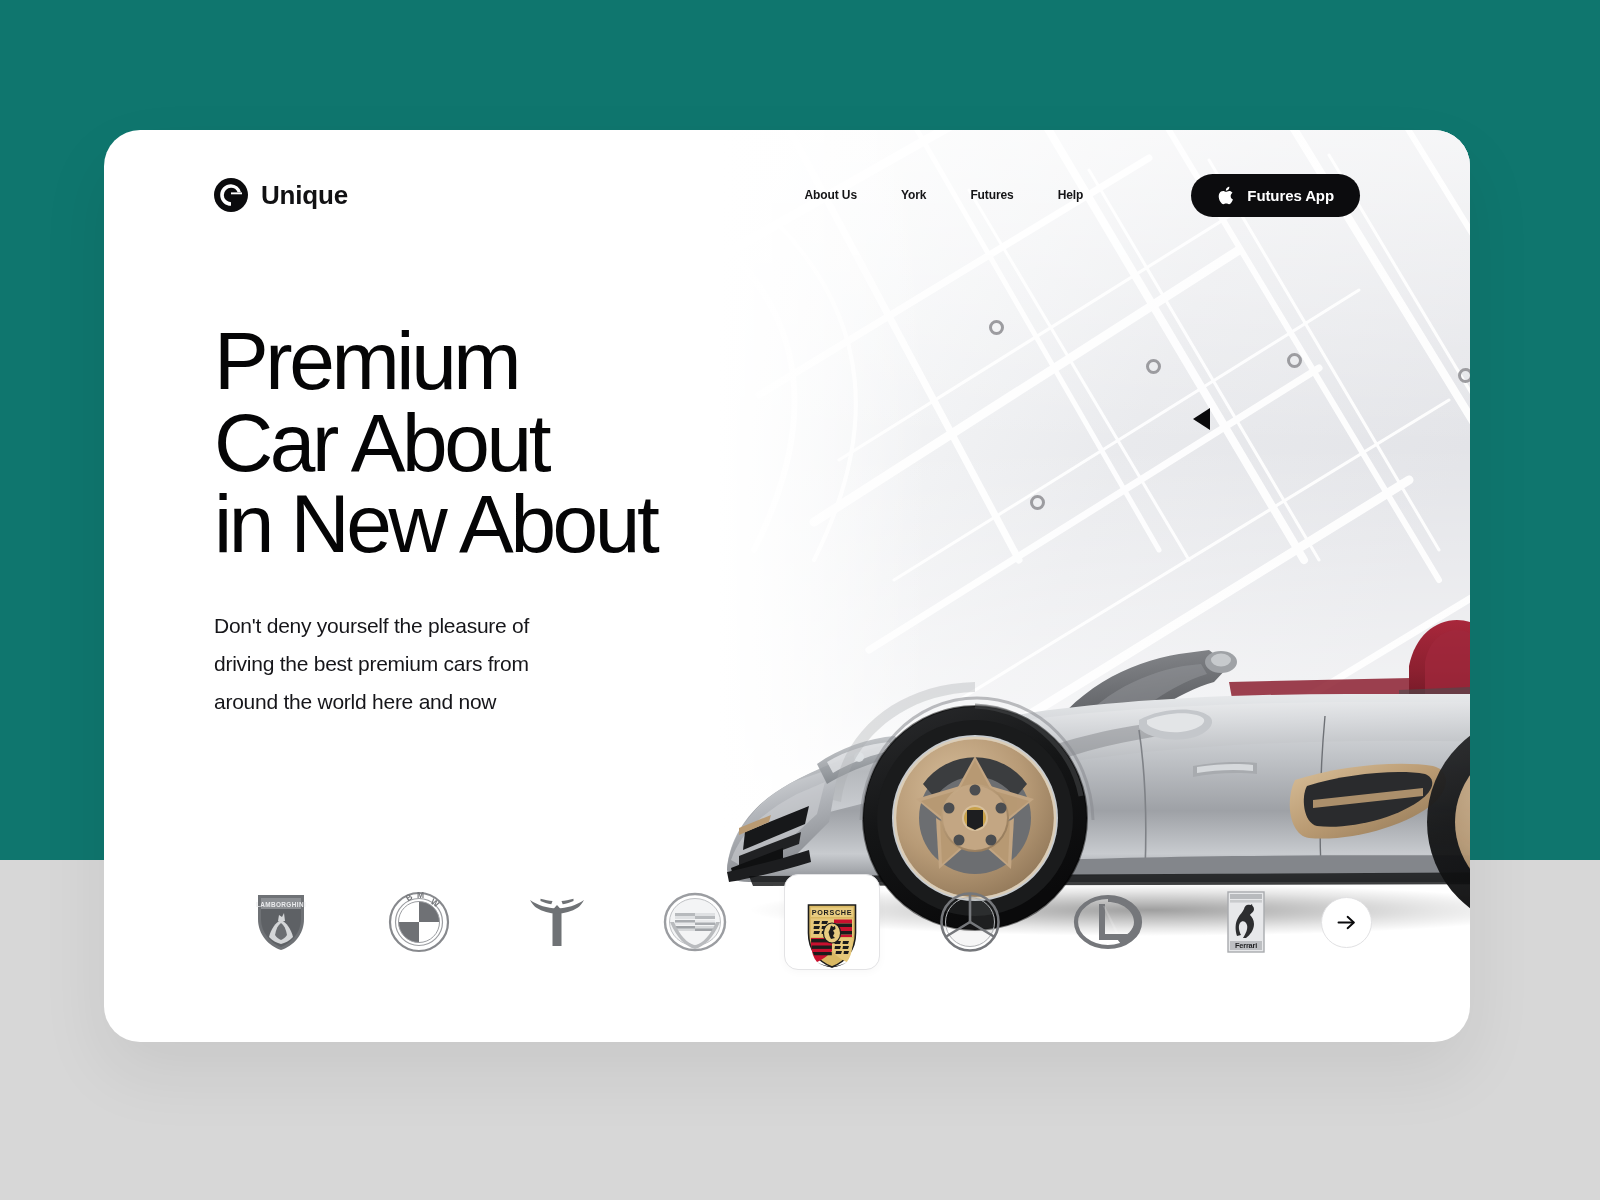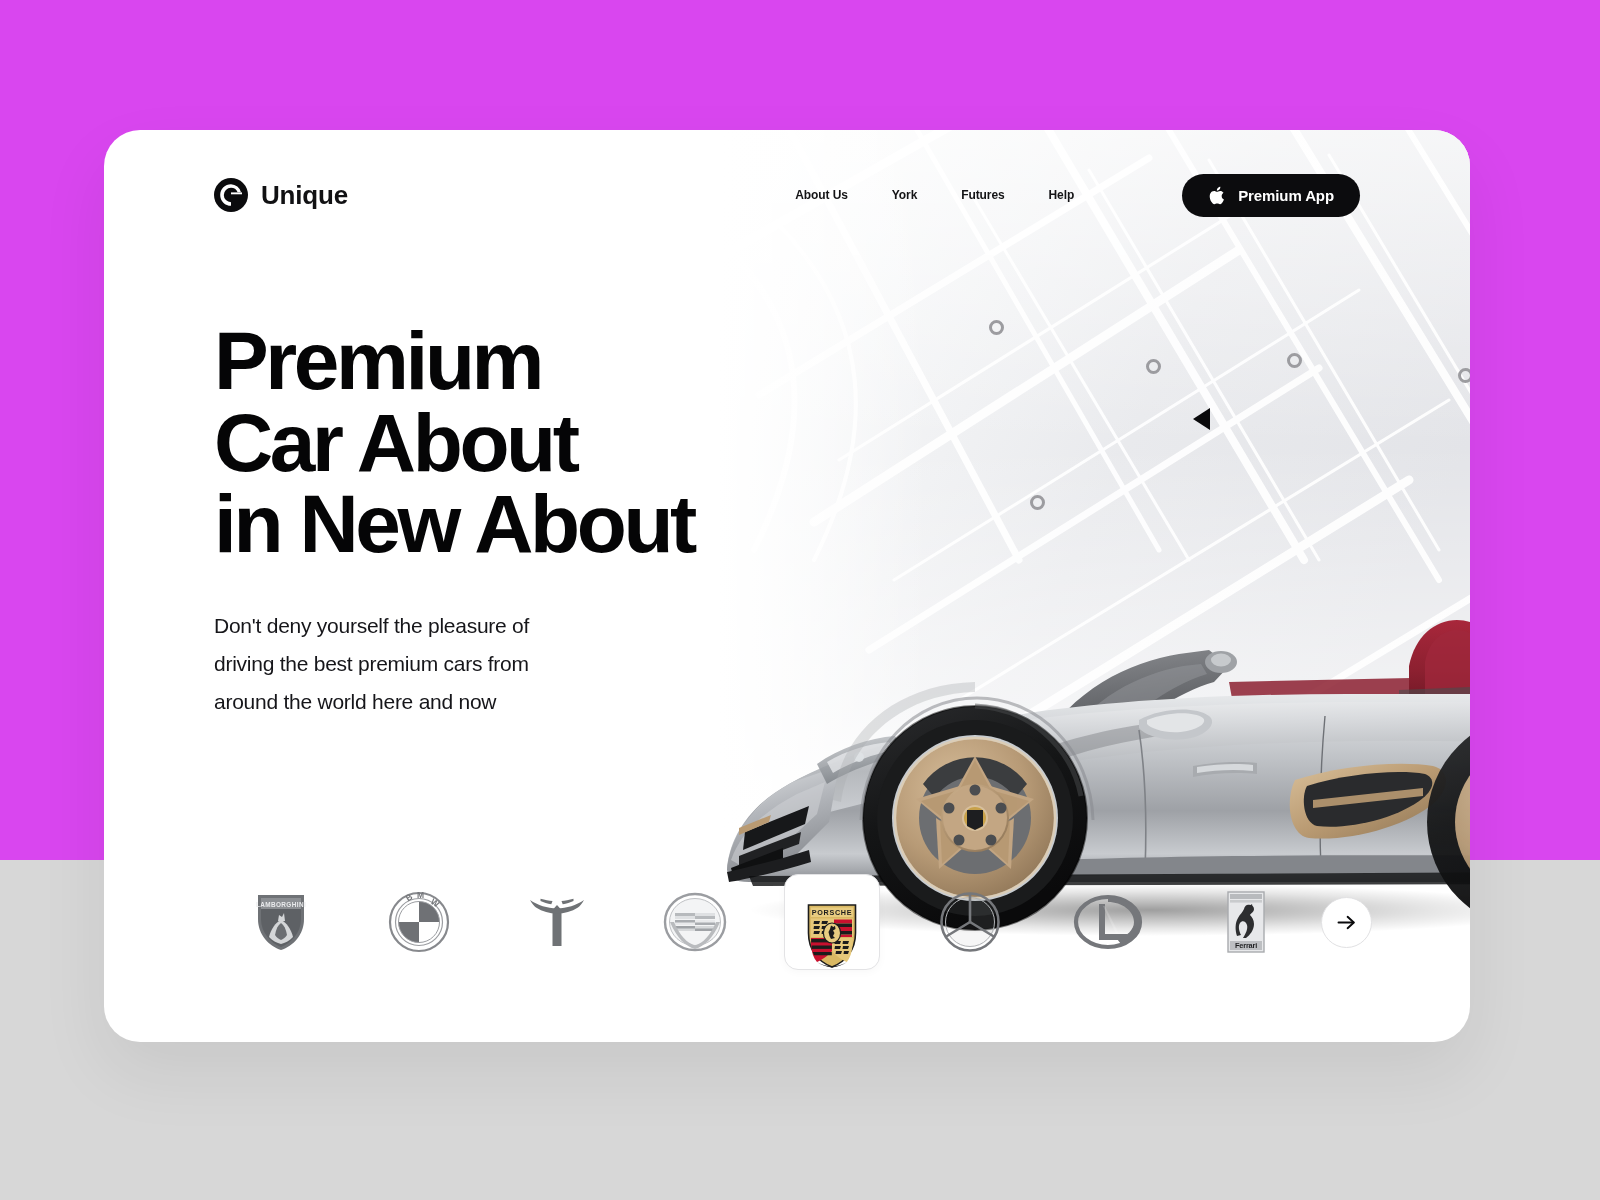--- a/index.html
+++ b/index.html
@@ -8,21 +8,21 @@
     width:1600px; height:1200px;
     background:#d7d7d7;
     font-family:"Liberation Sans", sans-serif;
     overflow:hidden;
   }
 
   
   .stage {
     position:relative;
     width:1600px; height:860px;
-    background:#d946ef;
+    background:#0f766e;
   }
 
   .card {
     position:absolute;
     left:104px; top:130px;
     width:1366px; height:912px;
     background:#ffffff;
     border-radius:36px;
     overflow:hidden;
     box-shadow:0 30px 70px rgba(0,0,0,0.07);
@@ -106,21 +106,21 @@
   
   .hero-copy {
     position:absolute;
     left:110px; top:190px;
     width:520px;
     z-index:20;
   }
   .headline {
     font-size:82px;
     line-height:0.995;
-    font-weight:bold;
+    font-weight:normal;
     letter-spacing:-3.4px;
     color:#050506;
   }
   .headline .ln { display:block; }
   .subcopy {
     margin-top:42px;
     font-size:21px;
     line-height:1.82;
     color:#16161a;
     letter-spacing:-0.25px;
@@ -447,21 +447,21 @@
         <span class="nav-link">About Us</span>
         <span class="nav-link">York</span>
         <span class="nav-link">Futures</span>
         <span class="nav-link">Help</span>
 
         <div class="download-btn">
           <svg class="apple-icon" viewBox="0 0 17 20">
             <path fill="#ffffff" d="M13.9 10.6c0-2.3 1.9-3.4 2-3.5-1.1-1.6-2.8-1.8-3.4-1.9-1.4-.15-2.8.85-3.5.85-.7 0-1.85-.83-3.05-.8-1.55.02-3 .9-3.8 2.3-1.63 2.82-.42 7 1.16 9.3.78 1.12 1.7 2.38 2.9 2.33 1.17-.05 1.61-.75 3.02-.75 1.4 0 1.8.75 3.03.73 1.25-.02 2.04-1.14 2.8-2.27.88-1.3 1.25-2.56 1.27-2.62-.03-.01-2.43-.93-2.43-3.68z"></path>
             <path fill="#ffffff" d="M11.6 3.6c.64-.78 1.07-1.86.95-2.94-.92.04-2.03.61-2.69 1.38-.59.68-1.1 1.78-.96 2.83 1.02.08 2.06-.52 2.7-1.27z"></path>
           </svg>
-          <span class="download-label">Premium App</span>
+          <span class="download-label">Futures App</span>
         </div>
       </nav>
     </div>
 
     <div class="hero-copy">
       <h1 class="headline">
         <span class="ln">Premium</span>
         <span class="ln">Car About</span>
         <span class="ln">in New About</span>
       </h1>

